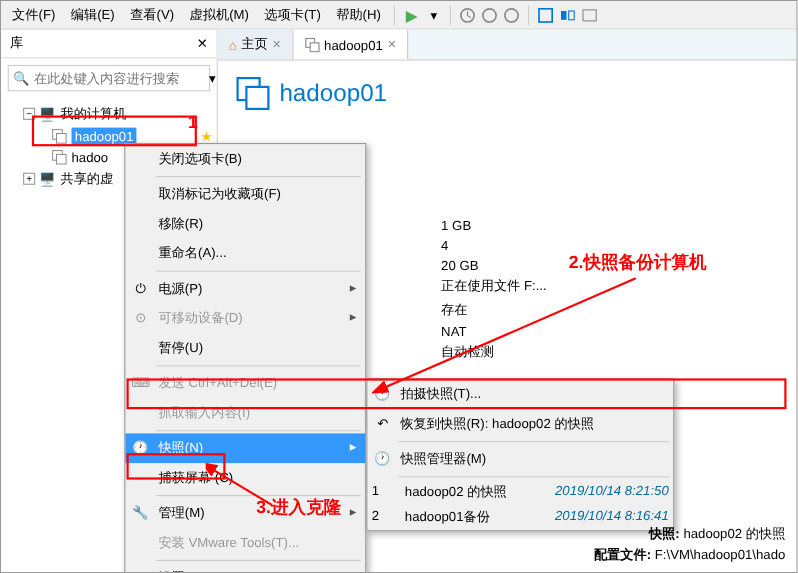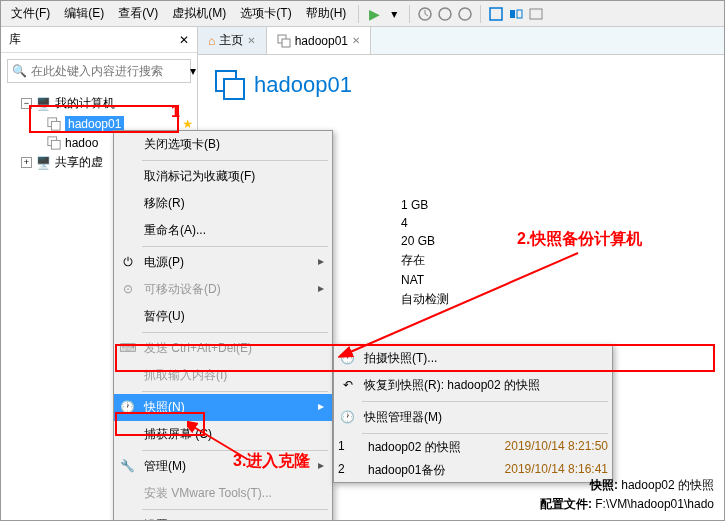--- a/index.html
+++ b/index.html
@@ -41,21 +41,21 @@
 .ctx-item.highlighted { background: #3399ff; color: #fff; }
 .ctx-icon { position: absolute; left: 6px; width: 16px; height: 16px; display: flex; align-items: center; justify-content: center; }
 .ctx-sep { height: 1px; background: #ccc; margin: 2px 4px 2px 28px; }
 .ctx-arrow { margin-left: auto; color: #555; }
 .ctx-item.highlighted .ctx-arrow { color: #fff; }
 .vm-details { position: absolute; left: 400px; top: 195px; }
 .vm-details div { padding: 2px 0; font-size: 12px; }
 .snap-row { display: flex; padding: 3px 4px; }
 .snap-num { width: 30px; }
 .snap-name { flex: 1; }
-.snap-date { color: #a16207; }
+.snap-date { color: #0369a1; font-style: italic; }
 .footer-info { position: absolute; right: 10px; bottom: 6px; font-size: 12px; }
 .footer-info div { text-align: right; padding: 1px 0; }
 .home-icon { color: #e67e22; }
 svg { display: block; }
 </style>
 </head>
 <body>
 
 <div class="menubar">
   <span class="menubar-item">文件(F)</span>
@@ -173,20 +173,21 @@
         </svg>
       <span class="vm-title">hadoop01</span>
     </div>
   </div>
 </div>
 
 <div class="vm-details">
   <div>1 GB</div>
   <div>4</div>
   <div>20 GB</div>
+  <div>正在使用文件 F:...</div>
   <div>存在</div>
   <div>NAT</div>
   <div>自动检测</div>
 </div>
 
 <div class="context-menu ctx1">
   <div class="ctx-item">
       <span>关闭选项卡(B)</span>
     </div>
   <div class="ctx-sep"></div>

